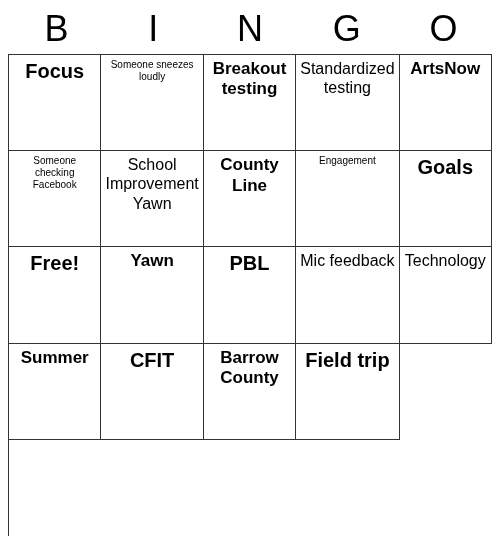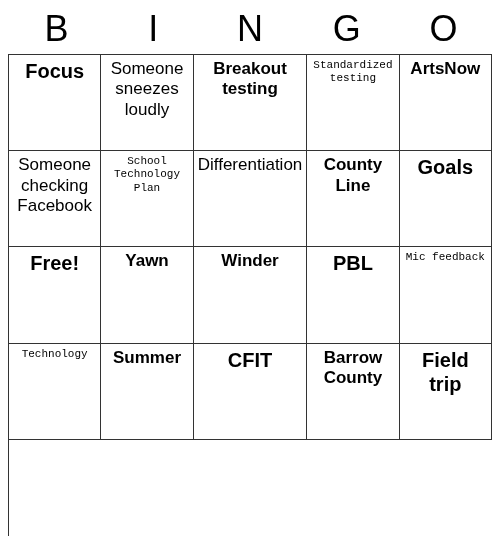--- a/index.html
+++ b/index.html
@@ -39,34 +39,33 @@
       border-right: 1.5px solid #333;
       border-bottom: 1.5px solid #333;
       display: flex;
       align-items: flex-start;
       justify-content: center;
       text-align: center;
       padding: 4px;
       min-height: 88px;
     }
     .cell-text {
-      font-size: 17px;
+      font-size: 10px;
       line-height: 1.2;
     }
     .cell-text.large {
       font-size: 20px;
       font-weight: bold;
     }
     .cell-text.medium {
       font-size: 17px;
       font-weight: bold;
     }
     .cell-text.small {
-      font-size: 11px;
-      font-family: Liberation Mono, monospace;
+      font-size: 16px;
     }
     .cell-text.xsmall {
       font-size: 10px;
     }
   </style>
 </head>
 <body>
 
 <div class="bingo-title">
   <span class="bingo-letter">B</span>
@@ -89,39 +88,36 @@
     <div class="bingo-cell">
       <span class="cell-text small">Standardized testing</span>
     </div>
     <div class="bingo-cell">
       <span class="cell-text medium">ArtsNow</span>
     </div>
     <div class="bingo-cell">
       <span class="cell-text">Someone checking Facebook</span>
     </div>
     <div class="bingo-cell">
-      <span class="cell-text small">School Technology Plan</span>
-    </div>
-    <div class="bingo-cell">
-      <span class="cell-text">Differentiation</span>
+      <span class="cell-text small">School Improvement Yawn</span>
     </div>
     <div class="bingo-cell">
       <span class="cell-text medium">County Line</span>
+    </div>
+    <div class="bingo-cell">
+      <span class="cell-text xsmall">Engagement</span>
     </div>
     <div class="bingo-cell">
       <span class="cell-text large">Goals</span>
     </div>
     <div class="bingo-cell">
       <span class="cell-text large">Free!</span>
     </div>
     <div class="bingo-cell">
       <span class="cell-text medium">Yawn</span>
-    </div>
-    <div class="bingo-cell">
-      <span class="cell-text medium">Winder</span>
     </div>
     <div class="bingo-cell">
       <span class="cell-text large">PBL</span>
     </div>
     <div class="bingo-cell">
       <span class="cell-text small">Mic feedback</span>
     </div>
     <div class="bingo-cell">
       <span class="cell-text small">Technology</span>
     </div>

